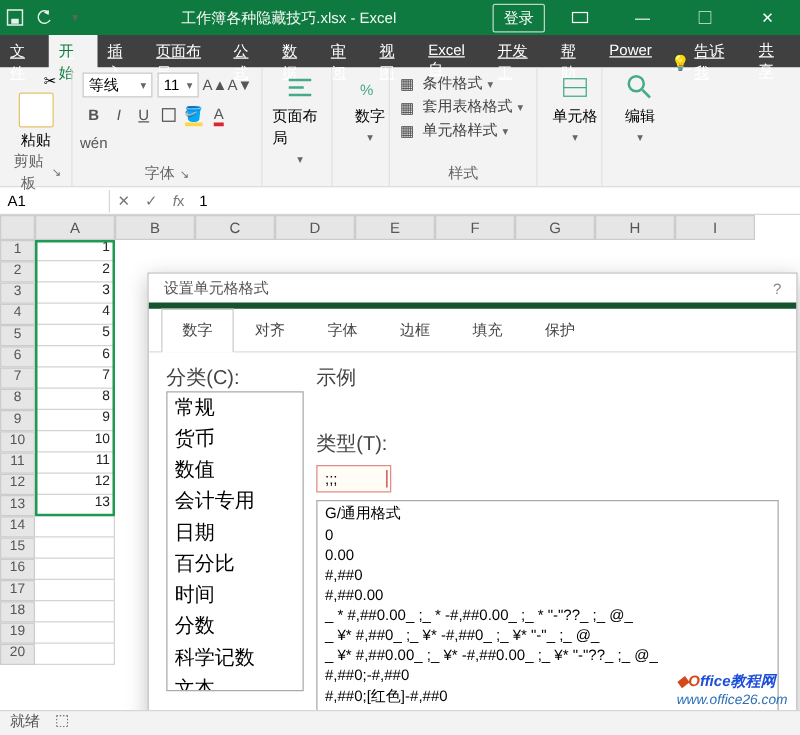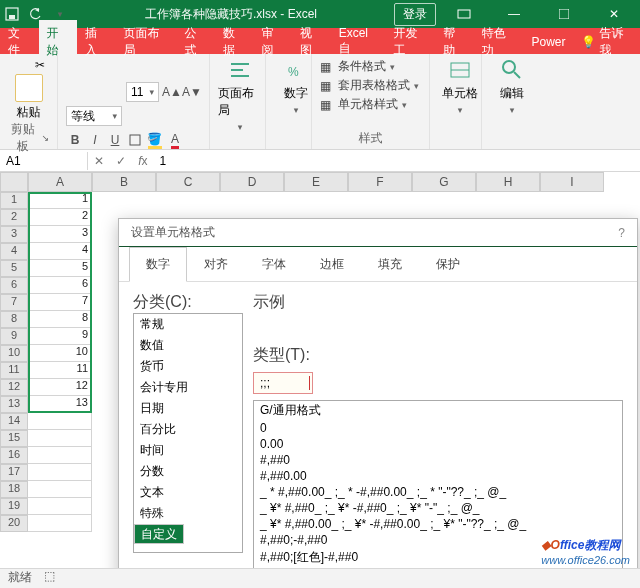--- a/index.html
+++ b/index.html
@@ -4,33 +4,33 @@
 <style>
 *{box-sizing:border-box;margin:0;padding:0;font-family:"Microsoft YaHei",Arial,sans-serif;font-size:12px;}
 body{background:#fff;width:640px;height:588px;overflow:hidden;position:relative;}
 .titlebar{background:#0f7a3f;height:28px;display:flex;align-items:center;color:#fff;padding:0 4px;}
 .titlebar .qat{display:flex;gap:8px;align-items:center;}
 .titlebar .qat .ico{width:16px;height:16px;display:flex;align-items:center;justify-content:center;opacity:.9;}
 .titlebar .title{flex:1;text-align:center;font-size:12px;opacity:.95;}
 .titlebar .winbtns{display:flex;gap:6px;align-items:center;}
 .titlebar .btn{width:44px;height:28px;display:flex;align-items:center;justify-content:center;color:#fff;font-size:12px;}
 .titlebar .login{border:1px solid rgba(255,255,255,.7);padding:2px 8px;border-radius:2px;font-size:12px;}
-.tabs{background:#ef4444;height:26px;display:flex;align-items:center;color:#fff;}
+.tabs{background:#404040;height:26px;display:flex;align-items:flex-start;color:#fff;text-decoration:underline;}
 .tabs .tab{padding:5px 8px 4px;font-size:12px;cursor:pointer;}
 .tabs .tab.active{background:#f3f3f3;color:#0f7a3f;}
 .tabs .spacer{flex:1;}
 .tabs .share{padding:4px 10px;color:#fff;}
 .ribbon{background:#f3f3f3;border-bottom:1px solid #d7d7d7;height:96px;display:flex;}
 .group{border-right:1px solid #e2e2e2;padding:4px 8px 2px;display:flex;flex-direction:column;justify-content:space-between;}
 .group .glabel{text-align:center;color:#666;font-size:11px;display:flex;justify-content:center;gap:4px;align-items:center;}
 .paste{display:flex;flex-direction:column;align-items:center;gap:2px;}
 .paste .icn{width:28px;height:28px;background:#fff;border:1px solid #e4c36a;border-radius:2px;}
 .font-top{display:flex;gap:4px;align-items:center;margin-bottom:4px;}
 .sel{background:#fff;border:1px solid #c7c7c7;display:inline-flex;align-items:center;justify-content:space-between;padding:0 4px;height:20px;}
-.sel.fontname{width:58px;margin-top:48px;}
+.sel.fontname{width:58px;}
 .sel.fontsize{width:34px;}
 .fsize-btns{display:flex;gap:2px;}
 .sq{width:18px;height:20px;border:1px solid transparent;display:flex;align-items:center;justify-content:center;color:#555;}
 .font-bot{display:flex;gap:2px;align-items:center;flex-wrap:wrap;max-width:130px;}
 .bigbtn{display:flex;flex-direction:column;align-items:center;gap:3px;width:44px;}
 .bigbtn .bx{width:24px;height:24px;}
 .styles-list{display:flex;flex-direction:column;gap:2px;}
 .styles-list .row{display:flex;align-items:center;gap:4px;font-size:11px;color:#444;}
 .styles-list .ico{width:14px;height:14px;}
 .namebar{height:22px;border-bottom:1px solid #d7d7d7;display:flex;align-items:center;background:#fff;}
@@ -40,29 +40,29 @@
 .sheet{display:flex;position:relative;}
 .ch{background:#e6e6e6;border:1px solid #ccc;height:20px;display:flex;align-items:center;justify-content:center;color:#555;}
 .corner{width:28px;height:20px;background:#e6e6e6;border:1px solid #ccc;}
 .colhdrs{display:flex;}
 .colhdrs .ch{width:64px;}
 .colA{display:flex;flex-direction:column;}
 .cell{width:64px;height:17px;border-right:1px solid #d4d4d4;border-bottom:1px solid #d4d4d4;padding:0 3px;text-align:right;font-size:11px;color:#222;}
 .rownum{width:28px;height:17px;background:#e6e6e6;border:1px solid #ccc;text-align:center;font-size:11px;color:#555;}
 .selband{position:absolute;left:28px;top:20px;width:64px;border:2px solid #1f9a55;pointer-events:none;}
 .dialog{position:absolute;left:118px;top:218px;width:520px;background:#fff;border:1px solid #b9b9b9;box-shadow:0 4px 16px rgba(0,0,0,.25);}
-.dialog .dtitle{background:#fff;border-bottom:1px solid #14532d;height:28px;display:flex;align-items:center;padding:0 12px;color:#555;font-size:12px;}
+.dialog .dtitle{background:#fff;border-bottom:5px solid #14532d;height:28px;display:flex;align-items:center;padding:0 12px;color:#555;font-size:12px;}
 .dialog .dtitle .q{margin-left:auto;color:#888;}
 .dtab-row{display:flex;gap:0;border-bottom:1px solid #ddd;padding:0 10px;}
 .dtab{padding:8px 16px;font-size:12px;color:#444;border:1px solid transparent;border-bottom:none;}
 .dtab.active{border:1px solid #ccc;border-bottom:1px solid #fff;margin-bottom:-1px;background:#fff;}
 .dbody{padding:10px 14px;display:flex;gap:10px;}
 .catlist{width:110px;}
 .catlist .listbox{border:1px solid #aaa;height:240px;overflow:auto;}
-.catlist .li{padding:2px 6px;font-size:12px;}
+.catlist .li{padding:2px 6px;font-size:16px;}
 .catlist .li.sel{background:#0f7a3f;color:#fff;}
 .right{flex:1;display:flex;flex-direction:column;gap:6px;}
 .fieldlabel{font-size:16px;color:#444;}
 .typeinput{border:1px solid #e28b8b;padding:3px 6px;width:60px;background:#fffdf5;position:relative;}
 .typeinput:after{content:"";position:absolute;right:2px;top:3px;bottom:3px;width:1px;background:#c33;}
 .fmtlist{border:1px solid #aaa;height:215px;overflow:auto;}
 .fmtlist .li{padding:1px 6px;font-size:12px;white-space:nowrap;}
 .status{position:absolute;left:0;bottom:0;right:0;height:20px;background:#f3f3f3;border-top:1px solid #d7d7d7;display:flex;padding:0 8px;font-size:11px;color:#555;}
 .watermark{position:absolute;right:10px;bottom:22px;font-family:Arial;font-size:18px;font-style:italic;font-weight:bold;}
 .watermark .o{color:#d24a1a;}
@@ -113,27 +113,27 @@
   <div class="tab active">开始</div>
   <div class="tab">插入</div>
   <div class="tab">页面布局</div>
   <div class="tab">公式</div>
   <div class="tab">数据</div>
   <div class="tab">审阅</div>
   <div class="tab">视图</div>
   <div class="tab">Excel自</div>
   <div class="tab">开发工</div>
   <div class="tab">帮助</div>
-  <div class="tab">特色功</div>
   <div class="tab">Power</div>
   <div class="tab" style="display:flex;align-items:center;gap:3px;">
       <span>💡</span>
       <span>告诉我</span>
     </div>
   <div class="spacer"></div>
+  <div class="share"><span>共享</span></div>
 </div>
 
 <div class="ribbon">
   <div class="group" style="width:58px;">
     <div class="paste">
       <div style="width:14px;height:14px;align-self:flex-end;">✂</div>
       <div class="icn"></div>
       <div>粘贴</div>
     </div>
     <div class="glabel">
@@ -347,21 +347,21 @@
     <div class="dtab active">数字</div>
     <div class="dtab">对齐</div>
     <div class="dtab">字体</div>
     <div class="dtab">边框</div>
     <div class="dtab">填充</div>
     <div class="dtab">保护</div>
   </div>
   <div class="dbody">
     <div class="catlist">
       <div class="fieldlabel">分类(C):</div>
-      <div class="listbox" id="catlist"><div class="li">常规</div><div class="li">数值</div><div class="li">货币</div><div class="li">会计专用</div><div class="li">日期</div><div class="li">百分比</div><div class="li">时间</div><div class="li">分数</div><div class="li">文本</div><div class="li">特殊</div><div class="li sel">自定义</div></div>
+      <div class="listbox" id="catlist"><div class="li">常规</div><div class="li">货币</div><div class="li">数值</div><div class="li">会计专用</div><div class="li">日期</div><div class="li">百分比</div><div class="li">时间</div><div class="li">分数</div><div class="li">科学记数</div><div class="li">文本</div><div class="li">特殊</div><div class="li sel">自定义</div></div>
     </div>
     <div class="right">
       <div class="fieldlabel">示例</div>
       <div style="height:20px;"></div>
       <div class="fieldlabel">类型(T):</div>
       <div class="typeinput">;;;</div>
       <div class="fmtlist" id="fmtlist">
           <div class="li">G/通用格式</div>
           <div class="li">0</div>
           <div class="li">0.00</div>

